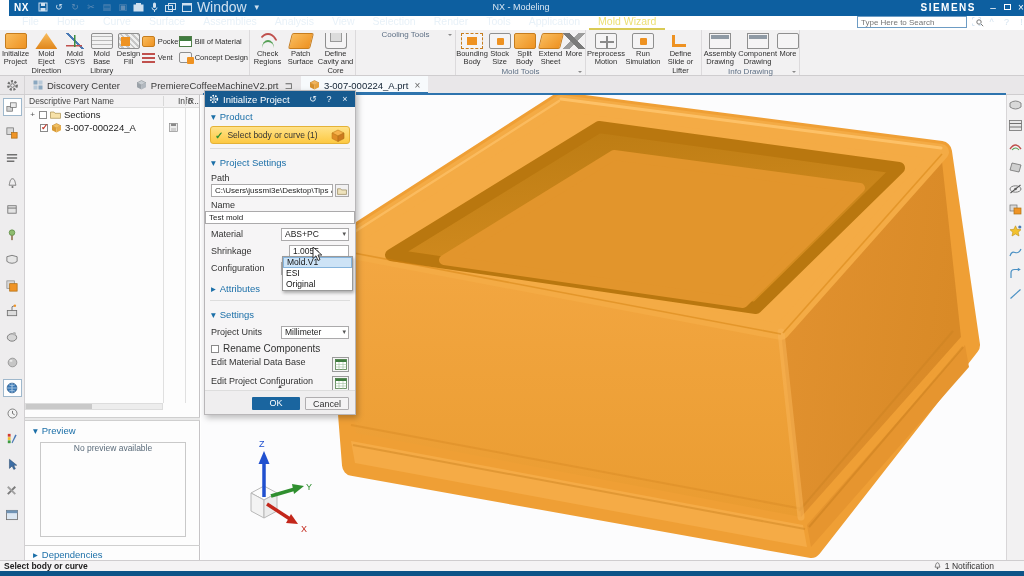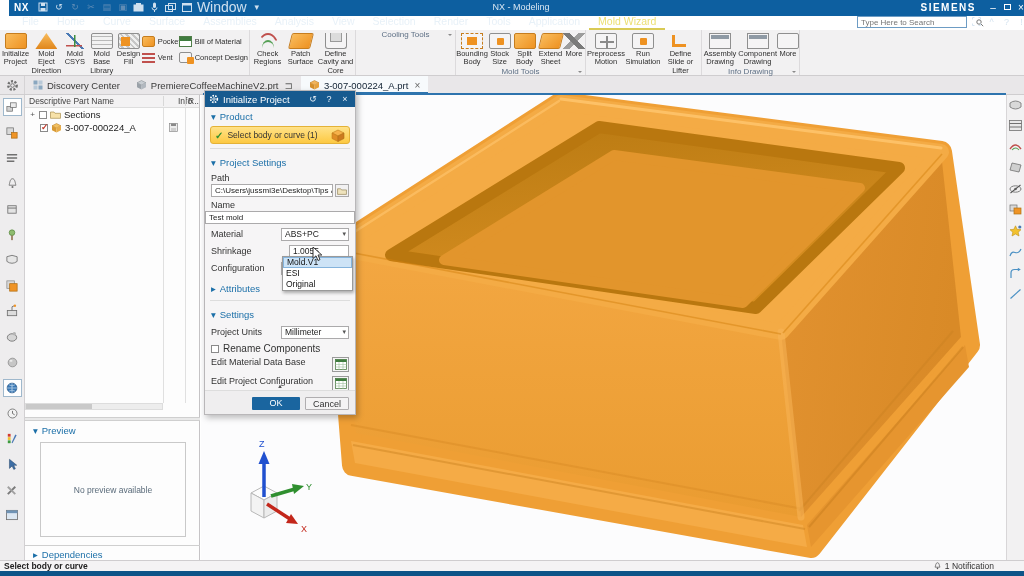--- a/index.html
+++ b/index.html
@@ -92,21 +92,21 @@
 #navcols .c3{width:14px;border-left:1px solid #d8d8d8;padding-left:2px}
 .colline{position:absolute;top:13px;bottom:157px;width:1px;background:#e0e0e0}
 .trow{display:flex;align-items:center;height:13px;font-size:9.5px;color:#222;gap:3px;padding-left:4px}
 .twisty{width:7px;font-size:8px;color:#555;text-align:center}
 .cbx{width:8px;height:8px;border:1px solid #8a8a8a;background:#fff;position:relative;flex-shrink:0}
 .cbx.red::after{content:"✓";position:absolute;left:0;top:-3px;color:#c0392b;font-size:9px;font-weight:bold}
 #hscroll{position:absolute;left:0;top:308px;width:138px;height:7px;background:#ededed;border:1px solid #ddd}
 #hscroll div{width:66px;height:5px;background:#c9c9c9}
 #splitline{position:absolute;left:0;top:322px;width:175px;height:4px;border-top:1px solid #cfcfcf;border-bottom:1px solid #cfcfcf;background:#e9e9e9}
 .secthead{display:flex;align-items:center;gap:4px;font-size:9.5px;color:#1b6fa8;padding:3px 0 0 8px}
-#prevbox{position:absolute;left:15px;top:347px;width:146px;height:95px;border:1px solid #c9c9c9;background:#fdfdfd;display:flex;align-items:center;justify-content:center;font-size:8.5px;color:#5a6b7a}
+#prevbox{position:absolute;left:15px;top:347px;width:146px;height:95px;border:1px solid #c9c9c9;background:#fdfdfd;display:flex;justify-content:center;font-size:8.5px;color:#5a6b7a}
 #deps{position:absolute;left:0;top:450px;width:175px;border-top:1px solid #cfcfcf}
 #deps .secthead{border-bottom:1px solid #e3e3e3;padding-bottom:3px}
 
 
 #viewport{position:absolute;left:201px;top:95px;width:805px;height:465px;background:#fcfcfd;overflow:hidden}
 #rbar{position:absolute;left:1006px;top:95px;width:18px;height:465px;background:#f2f1f2;border-left:1px solid #d8d6d8;display:flex;flex-direction:column;align-items:center;padding-top:2px;gap:6px}
 .rti{width:15px;height:15px;display:flex;align-items:center;justify-content:center}
 
 
 #dlg{position:absolute;left:204px;top:90px;width:152px;height:325px;background:#f6f5f6;border:1px solid #b9b7b9;box-shadow:2px 3px 6px rgba(0,0,0,.25);font-size:9px;z-index:5}

